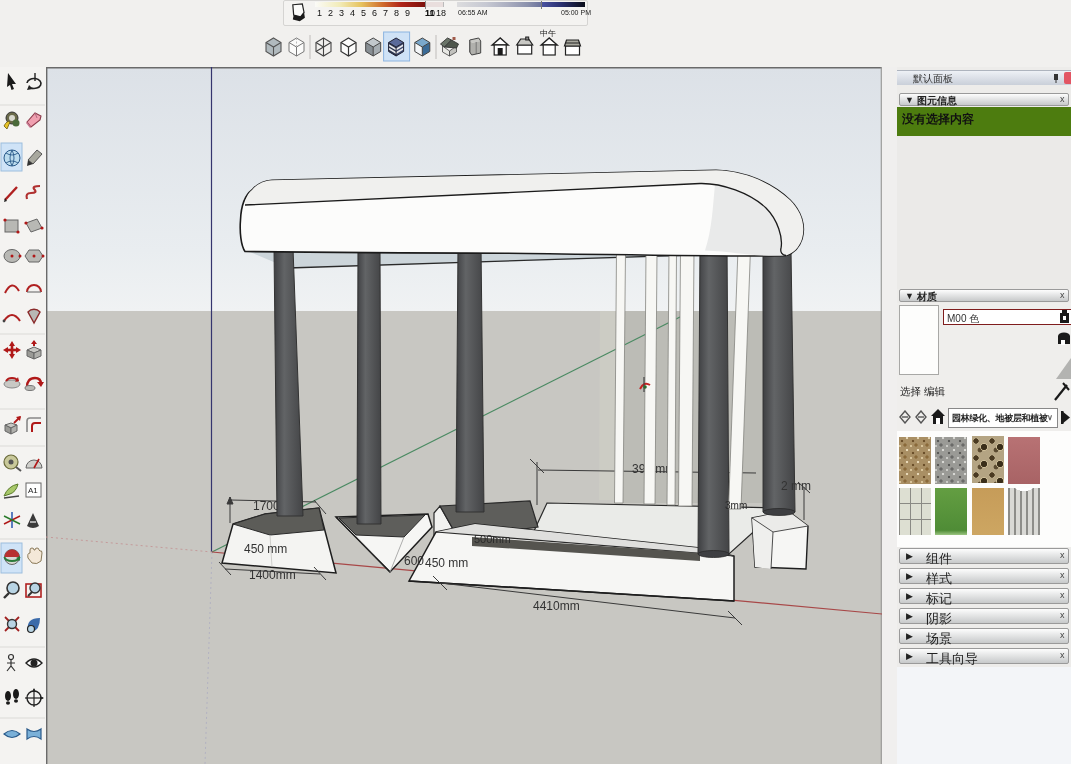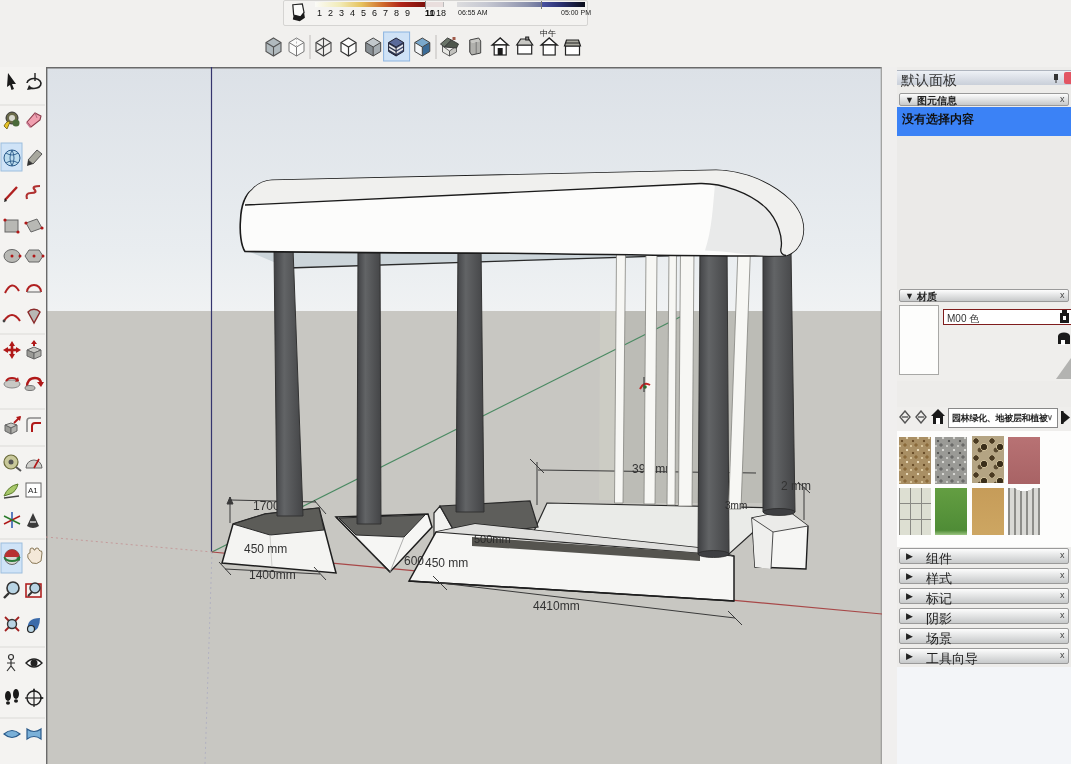--- a/index.html
+++ b/index.html
@@ -500,35 +500,35 @@
   <text x="781" y="490" font-size="12" fill="#333">2 mm</text>
   <line x1="804" y1="487" x2="804" y2="520" stroke="#3a3a3a" stroke-width="1"></line>
   <line x1="798" y1="482" x2="810" y2="493" stroke="#3a3a3a" stroke-width="1"></line>
   <text x="725" y="509" font-size="10" fill="#2a2a2a">3mm</text>
 </svg>
 
 <div class="abs" style="left:882px;top:67px;width:189px;height:697px;background:#f0efee;"></div>
 <div id="panel" class="abs" style="left:897px;top:67px;width:174px;height:697px;background:#edecea;">
 
   <div class="abs" style="left:0;top:3px;width:174px;height:14px;background:linear-gradient(180deg,#eef1f6,#c9cfd9);border-top:1px solid #aeb4be;">
-    <span class="abs" style="left:4px;top:1px;font-size:14px;color:#333;">默认面板</span>
+    <span class="abs" style="left:16px;top:1px;font-size:10px;color:#333;">默认面板</span>
     <svg class="abs" style="left:155px;top:2px;" width="8" height="11" viewBox="0 0 8 11">
         <rect x="2" y="1" width="4" height="6" fill="#333"></rect>
         <line x1="4" y1="7" x2="4" y2="10" stroke="#333"></line>
       </svg>
     <div class="abs" style="left:167px;top:1px;width:7px;height:12px;background:#e25563;border-radius:2px 0 0 2px;"></div>
   </div>
 
   <div class="abs" style="left:2px;top:26px;width:170px;height:13px;background:linear-gradient(180deg,#fdfdfd,#c7c9ca);border:1px solid #9a9a9a;border-radius:2px;box-sizing:border-box;">
     <span class="abs" style="left:5px;top:1px;font-size:9px;color:#222;">▼</span>
     <span class="abs" style="left:17px;top:0px;font-size:10px;color:#222;font-weight:bold;">图元信息</span>
     <span class="abs" style="left:160px;top:0px;font-size:9px;color:#444;">x</span>
   </div>
 
-  <div class="abs" style="left:0;top:40px;width:174px;height:29px;background:#3b82f6;border-bottom:1px solid #d0d0ce;">
+  <div class="abs" style="left:0;top:40px;width:174px;height:29px;background:#4d7c0f;border-bottom:1px solid #d0d0ce;">
     <span class="abs" style="left:5px;top:4px;font-size:12px;color:#111;font-weight:bold;">没有选择内容</span>
   </div>
   <div class="abs" style="left:0;top:69px;width:174px;height:153px;background:#ebeae8;"></div>
 
   <div class="abs" style="left:2px;top:222px;width:170px;height:13px;background:linear-gradient(180deg,#fdfdfd,#c7c9ca);border:1px solid #9a9a9a;border-radius:2px;box-sizing:border-box;">
     <span class="abs" style="left:5px;top:1px;font-size:9px;color:#222;">▼</span>
     <span class="abs" style="left:17px;top:0px;font-size:10px;color:#222;font-weight:bold;">材质</span>
     <span class="abs" style="left:160px;top:0px;font-size:9px;color:#444;">x</span>
   </div>
 
@@ -545,20 +545,28 @@
     <svg class="abs" style="left:160px;top:28px;" width="14" height="18" viewBox="0 0 14 18">
       <ellipse cx="7" cy="5" rx="6" ry="3.5" fill="#1a1a1a"></ellipse>
       <rect x="1" y="5" width="12" height="8" fill="#1a1a1a"></rect>
       <rect x="4" y="9" width="4" height="5" fill="#fff"></rect>
     </svg>
     <svg class="abs" style="left:159px;top:55px;" width="15" height="21" viewBox="0 0 15 21">
       <polygon points="0,21 15,0 15,21" fill="#b3b3b1"></polygon>
     </svg>
   </div>
 
+  <div class="abs" style="left:0;top:314px;width:174px;height:26px;background:#efeeec;">
+    <span class="abs" style="left:3px;top:4px;font-size:10.5px;color:#222;">选择</span>
+    <span class="abs" style="left:27px;top:4px;font-size:10.5px;color:#222;">编辑</span>
+    <svg class="abs" style="left:156px;top:0px;" width="17" height="21" viewBox="0 0 17 21">
+      <line x1="2" y1="19" x2="14" y2="4" stroke="#1a1a1a" stroke-width="2.2"></line>
+      <line x1="10" y1="2" x2="16" y2="9" stroke="#1a1a1a" stroke-width="2"></line>
+    </svg>
+  </div>
 
   <div class="abs" style="left:0;top:340px;width:174px;height:24px;background:#efeeec;">
     <svg class="abs" style="left:2px;top:3px;" width="12" height="14" viewBox="0 0 12 14">
         <polygon points="1,7 6,1 11,7 6,13" fill="none" stroke="#555" stroke-width="1.4"></polygon>
         <line x1="3" y1="7" x2="9" y2="7" stroke="#555" stroke-width="1.4"></line>
       </svg>
     <svg class="abs" style="left:18px;top:3px;" width="12" height="14" viewBox="0 0 12 14">
         <polygon points="1,7 6,1 11,7 6,13" fill="none" stroke="#555" stroke-width="1.4"></polygon>
         <line x1="3" y1="7" x2="9" y2="7" stroke="#555" stroke-width="1.4"></line>
       </svg>

